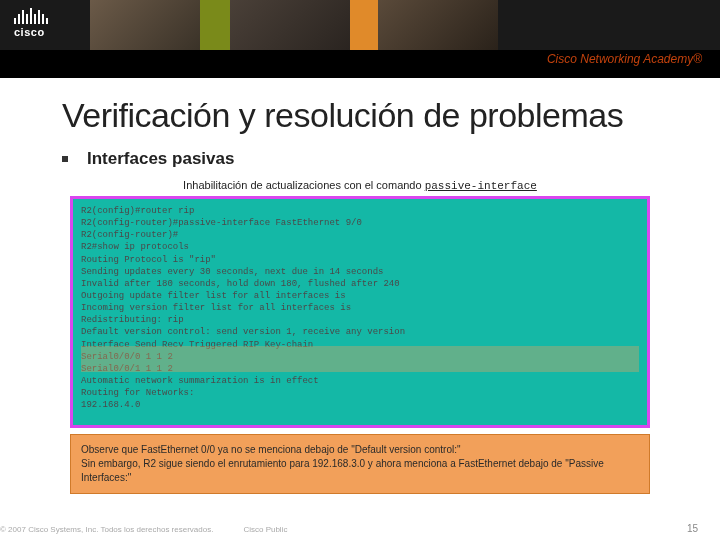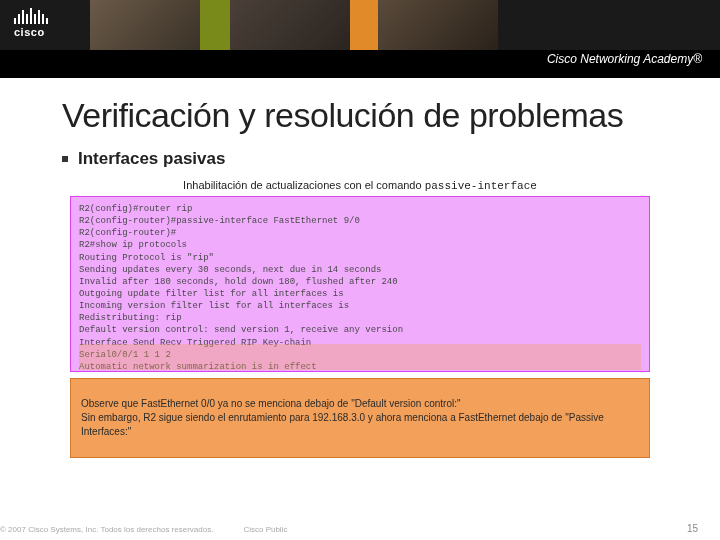--- a/index.html
+++ b/index.html
@@ -4,32 +4,32 @@
 <style>
   * { margin: 0; padding: 0; box-sizing: border-box; }
   body { width: 720px; height: 540px; font-family: Arial, sans-serif; background: #fff; overflow: hidden; position: relative; }
   .header { height: 78px; background: #000; position: relative; }
   .header-band { position: absolute; top: 0; left: 0; right: 0; height: 50px; display: flex; }
   .band-seg { height: 50px; }
   .logo-area { position: absolute; left: 14px; top: 6px; color: #fff; }
   .cisco-bars { display: flex; gap: 2px; align-items: flex-end; height: 18px; margin-bottom: 2px; }
   .bar { width: 2px; background: #fff; }
   .cisco-text { font-size: 11px; font-weight: bold; letter-spacing: 0.5px; }
-  .academy { position: absolute; right: 18px; top: 52px; color: #ffffff; font-size: 12px; font-style: italic; }
+  .academy { position: absolute; right: 18px; top: 52px; color: #c2410c; font-size: 12px; font-style: italic; }
   .content { padding: 18px 62px 0 62px; }
   .title { font-size: 34px; color: #222; font-weight: normal; margin-bottom: 14px; letter-spacing: -0.5px; }
-  .bullet-row { display: flex; align-items: center; gap: 10px; margin-bottom: 10px; }
+  .bullet-row { display: flex; align-items: center; gap: 19px; margin-bottom: 10px; }
   .bullet-mark { width: 6px; height: 6px; background: #333; }
   .bullet-text { font-size: 17px; font-weight: bold; color: #222; }
   .figure-caption { font-size: 11px; text-align: center; margin: 6px 0 4px 0; color: #222; }
-  .mono { font-family: "Courier New", monospace; }
-  .terminal { border: 1px solid #d946ef; background: #f0abfc; margin: 0 8px; font-family: "Courier New", monospace; font-size: 9px; line-height: 1.35; color: #4a4a4a; position: relative; height: 176px; overflow: hidden; }
+  .mono { font-family: "Courier New", monospace; text-decoration: underline; }
+  .terminal { border: 3px solid #d946ef; background: #14b8a6; margin: 0 8px; font-family: "Courier New", monospace; font-size: 9px; line-height: 1.35; color: #4a4a4a; position: relative; height: 232px; overflow: hidden; }
   .term-inner { padding: 6px 8px; }
   .hl-region { position: absolute; left: 8px; right: 8px; background: rgba(242,160,90,0.35); pointer-events: none; }
-  .callout { margin: 6px 8px 0 8px; background: #f2a05a; border: 1px solid #d07a2a; padding: 18px 10px; font-size: 10px; color: #2a2a2a; font-family: Arial, sans-serif; }
+  .callout { margin: 6px 8px 0 8px; background: #f2a05a; border: 1px solid #d07a2a; padding: 8px 10px; font-size: 10px; color: #2a2a2a; font-family: Arial, sans-serif; }
   .callout-line { line-height: 1.4; }
   .footer { position: absolute; bottom: 6px; left: 0; right: 0; display: flex; justify-content: flex-start; gap: 30px; font-size: 8px; color: #aaa; }
   .pagenum { position: absolute; right: 22px; bottom: 6px; font-size: 10px; color: #888; }
   .seg-photo { background: linear-gradient(135deg,#6b5a48,#3a3228); }
   .seg-green { background: #7a8a1a; }
   .seg-photo2 { background: linear-gradient(135deg,#4a4038,#2a2420); }
   .seg-orange { background: #e08a2a; }
   .seg-photo3 { background: linear-gradient(135deg,#5a4a3a,#2a221a); }
   .seg-dark { background: #1a1a1a; }
 </style>
@@ -82,20 +82,21 @@
       <div>R2(config-router)#</div>
       <div>R2#show ip protocols</div>
       <div>Routing Protocol is "rip"</div>
       <div>  Sending updates every 30 seconds, next due in 14 seconds</div>
       <div>  Invalid after 180 seconds, hold down 180, flushed after 240</div>
       <div>  Outgoing update filter list for all interfaces is</div>
       <div>  Incoming version filter list for all interfaces is</div>
       <div>  Redistributing: rip</div>
       <div>  Default version control: send version 1, receive any version</div>
       <div>    Interface             Send  Recv  Triggered RIP  Key-chain</div>
+      <div>    Serial0/0/0           1     1 2</div>
       <div>    Serial0/0/1           1     1 2</div>
       <div>  Automatic network summarization is in effect</div>
       <div>  Routing for Networks:</div>
       <div>    192.168.4.0</div>
     </div>
   </div>
 
   <div class="callout">
     <div class="callout-line">Observe que FastEthernet 0/0 ya no se menciona debajo de "Default version control:"</div>
     <div class="callout-line">Sin embargo, R2 sigue siendo el enrutamiento para 192.168.3.0 y ahora menciona a FastEthernet debajo de "Passive Interfaces:"</div>

